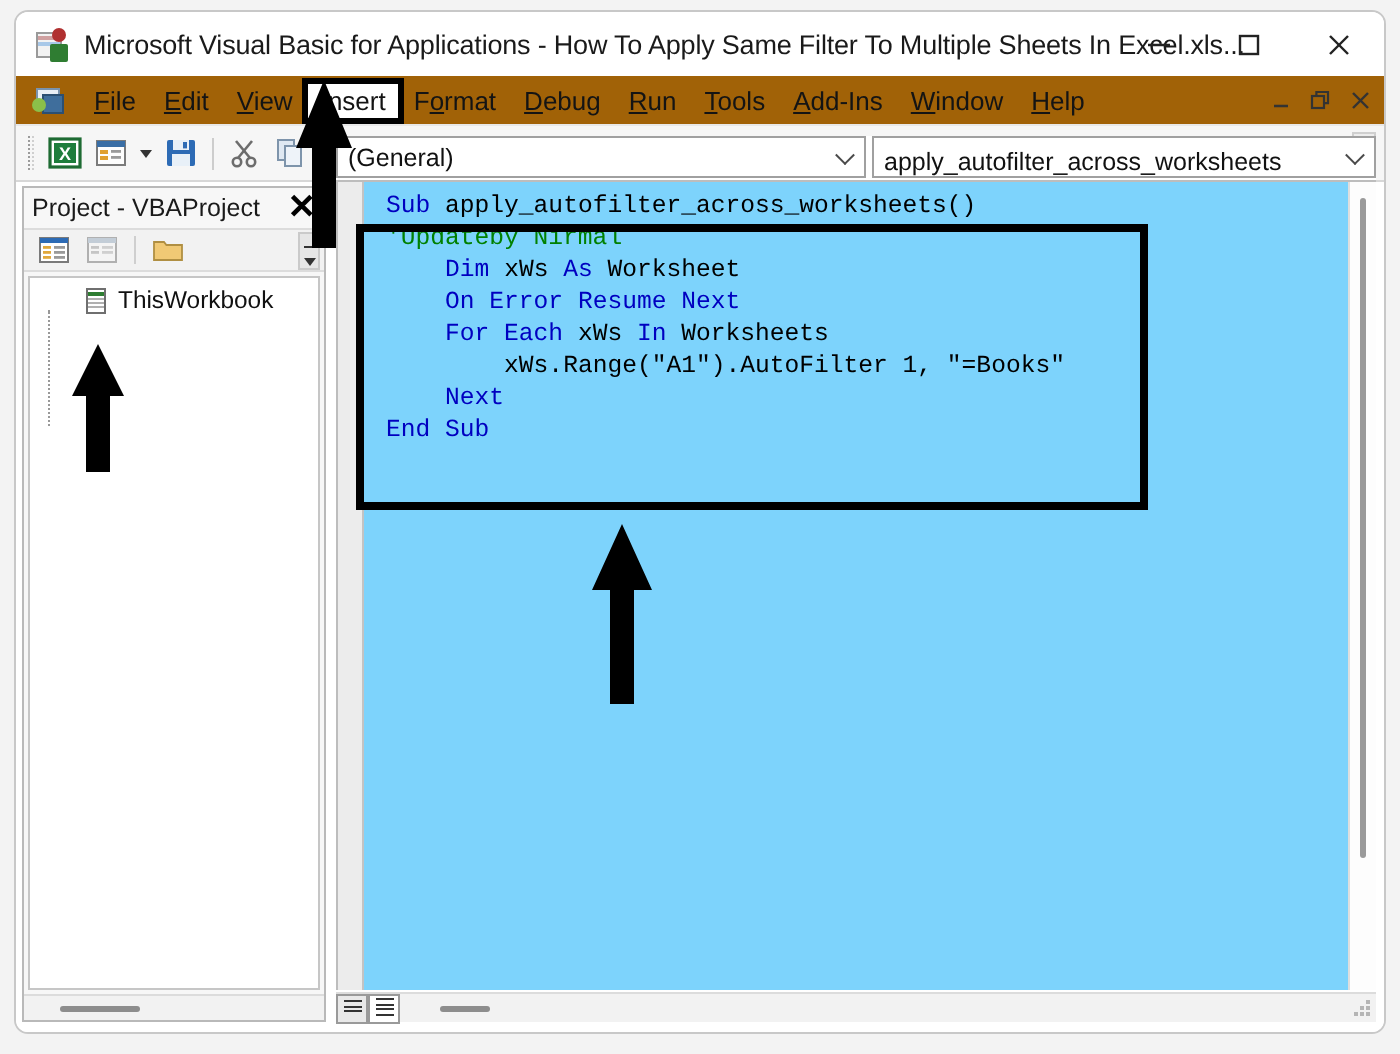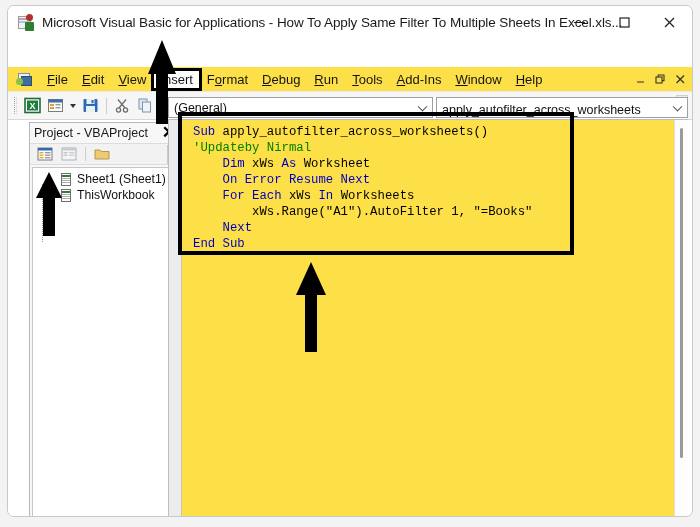--- a/index.html
+++ b/index.html
@@ -79,26 +79,25 @@
     width: 45px; height: 32px;
     display: flex; align-items: center; justify-content: center;
     font-size: 13px; color: #222;
   }
   .wc svg { display: block; }
 
   
   .menubar {
     position: relative;
     height: 25px;
-    background: #fde047;
+    background: #a16207;
     display: flex;
     align-items: center;
     padding-left: 8px;
     border-bottom: 1px solid #e8e8e8;
-    margin-top: 29px;
   }
   .menu-appicon {
     width: 18px; height: 16px; position: relative; margin-right: 6px; flex: 0 0 auto;
   }
   .menu-appicon .mi-a { position:absolute; left:2px; top:2px; width:12px; height:11px; background:#e8eef5; border:1px solid #7a93ad; }
   .menu-appicon .mi-b { position:absolute; left:5px; top:5px; width:11px; height:10px; background:#3f6e9c; border:1px solid #2b4f72;}
   .menu-appicon .mi-c { position:absolute; left:0px; top:7px; width:7px; height:7px; background:#8bbf4a; border-radius:50%; }
   .menu-item {
     font-size: 13px;
     color: #141414;
@@ -178,21 +177,21 @@
     background: #ffffff;
   }
 
   
   .proj-pane {
     position: absolute;
     left: 3px; top: 2px;
     width: 152px; height: 418px;
     background: #f7f7f7;
     border: 1px solid #b9b9b9;
-    display: flex; flex-direction: column; margin-left: 18px;
+    display: flex; flex-direction: column;
   }
   .proj-title {
     height: 20px;
     display: flex; align-items: center;
     padding-left: 4px;
     font-size: 12.5px;
     color: #1a1a1a;
     position: relative;
     background: #f7f7f7;
   }
@@ -320,21 +319,21 @@
   .combo .chev {
     position: absolute; right: 6px; top: 50%;
     width: 7px; height: 7px;
     border-right: 1.4px solid #4a4a4a;
     border-bottom: 1.4px solid #4a4a4a;
     transform: translateY(-70%) rotate(45deg);
   }
   .code-area {
     position: absolute;
     left: 0; top: 22px; right: 0; bottom: 16px;
-    background: #fde047;
+    background: #7dd3fc;
     border-left: 1px solid #bdbdbd;
     border-top: 1px solid #bdbdbd;
   }
   .margin-bar {
     position: absolute; left: 0; top: 0; bottom: 0;
     width: 13px;
     background: #ececec;
     border-right: 1px solid #c3c3c3;
   }
   .code-text {
@@ -691,30 +690,20 @@
             <div class="ln"></div>
               <div class="dn"></div>
           </div>
         </div>
 
         <div class="tree">
           <div class="dotline"></div>
 
 
 
-          <div class="tree-row child">
-            <span class="ticon icon-sheet">
-              <span class="s-bg"></span>
-                <span class="s-l1"></span>
-                <span class="s-l2"></span>
-                <span class="s-l3"></span>
-                <span class="s-l4"></span>
-            </span>
-            <span>Sheet1 (Sheet1)</span>
-          </div>
 
 
           <div class="tree-row child">
             <span class="ticon icon-sheet">
               <span class="s-bg"></span>
                 <span class="s-l1"></span>
                 <span class="s-l2"></span>
                 <span class="s-l3"></span>
                 <span class="s-l4"></span>
             </span>

